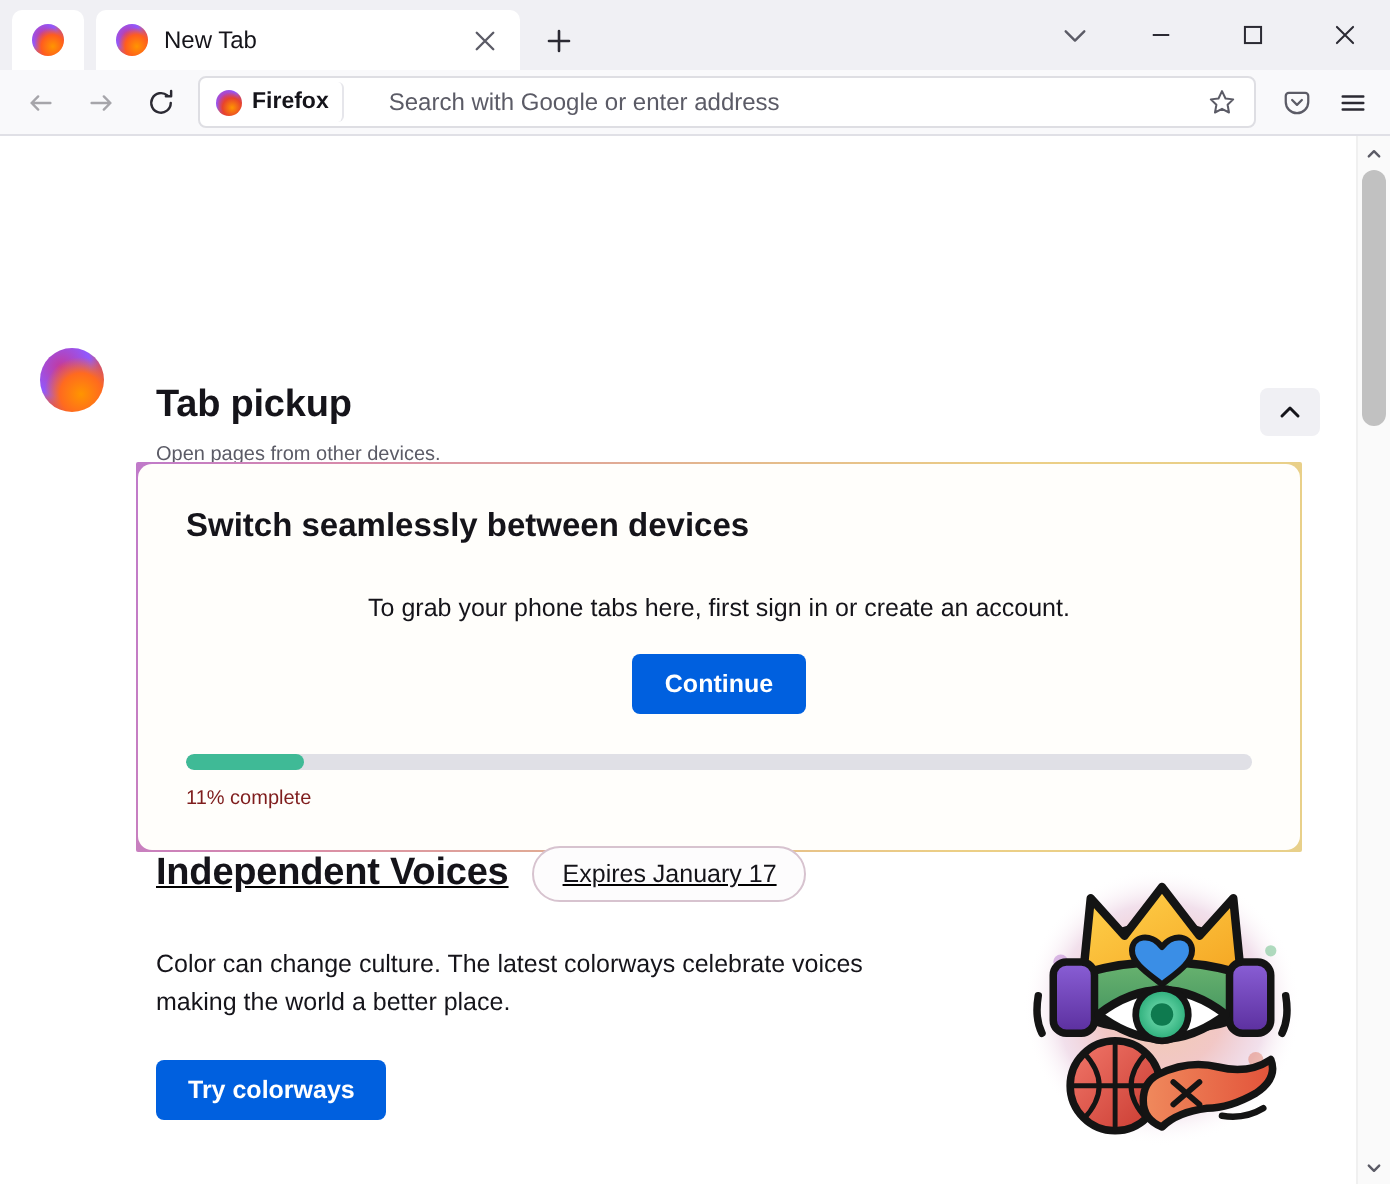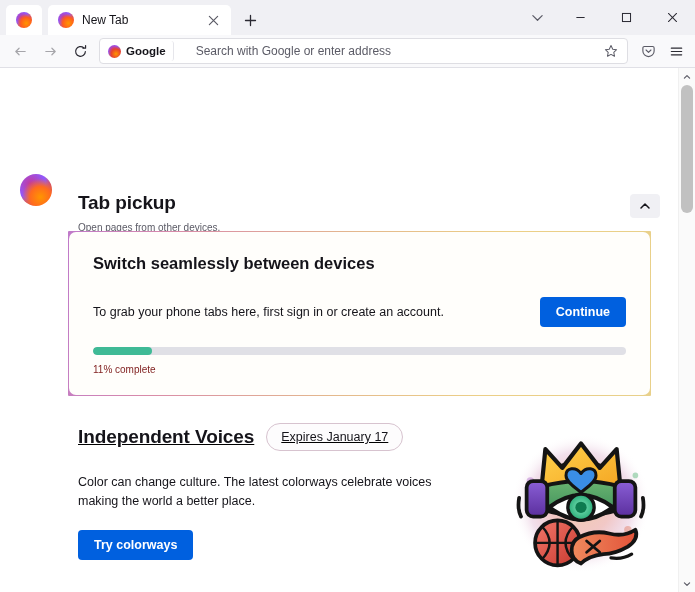--- a/index.html
+++ b/index.html
@@ -34,21 +34,21 @@
     position: relative;
   }
   .tab.pinned {
     width: 36px;
     justify-content: center;
     background: #ffffff;
     margin-right: 6px;
   }
   .tab.active {
     background: #ffffff;
-    width: 183px;
+    width: 212px;
     padding: 0 8px 0 10px;
   }
   .tab-favicon {
     width: 16px; height: 16px;
     flex: 0 0 16px;
     border-radius: 50%;
     position: relative;
     overflow: hidden;
     background:
       radial-gradient(circle at 65% 70%, #ff9500 0%, #ff5c1f 38%, transparent 62%),
@@ -249,20 +249,21 @@
     font-size: 16.5px;
     font-weight: 700;
     color: #15141a;
   }
   #card-row {
     display: flex;
     align-items: center;
     justify-content: space-between;
     margin-top: 24px;
     gap: 16px;
+    flex-direction: column;
   }
   #card-desc {
     font-size: 12.5px;
     color: #15141a;
   }
   .btn-primary {
     background: #0060df;
     color: #ffffff;
     font-size: 12.5px;
     font-weight: 600;
@@ -425,21 +426,21 @@
   <div class="navbtn">
     <svg viewBox="0 0 16 16" fill="none" stroke="#2b2a33" stroke-width="1.3" stroke-linecap="round" stroke-linejoin="round">
       <path d="M13.2 8 A5.2 5.2 0 1 1 11.4 4"></path>
       <path d="M13.4 1.6 V4.4 H10.6"></path>
     </svg>
   </div>
 
   <div id="urlbar">
     <div id="search-mode-chip">
       <span class="chip-ico"></span>
-      <span class="chip-label">Google</span>
+      <span class="chip-label">Firefox</span>
     </div>
     <div id="urlbar-input">Search with Google or enter address</div>
     <div id="star-btn">
       <svg viewBox="0 0 16 16" fill="none" stroke="#5b5b66" stroke-width="1.15" stroke-linejoin="round">
         <path d="M8 1.8 L10 6 L14.4 6.5 L11.2 9.6 L12 14 L8 11.9 L4 14 L4.8 9.6 L1.6 6.5 L6 6 Z"></path>
       </svg>
     </div>
   </div>
 
   <div class="toolbtn">

